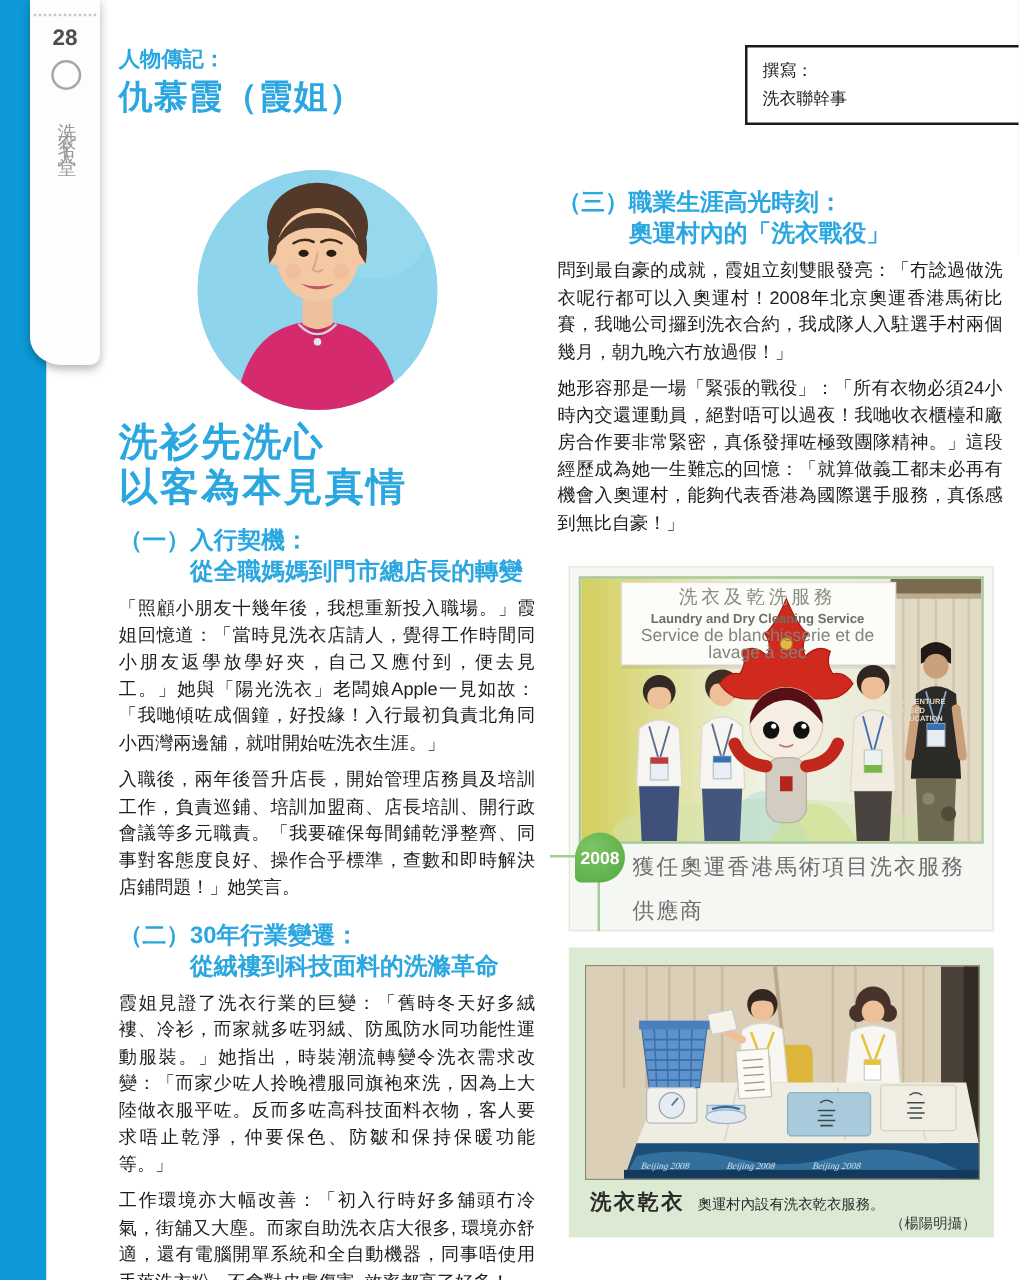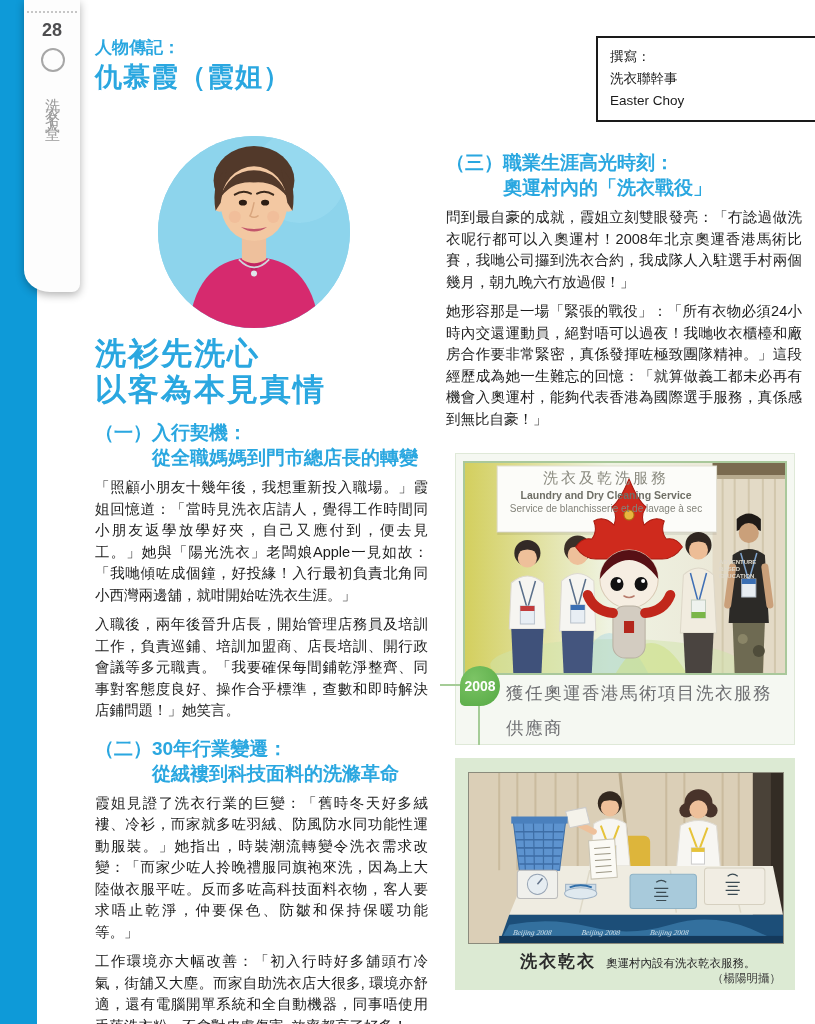--- a/index.html
+++ b/index.html
@@ -49,42 +49,42 @@
 
   
   .card1{position:absolute;left:455px;top:453px;width:340px;height:292px;box-sizing:border-box;
          background:#f5f8f2;border:1px solid #dfe9d8;}
   .photo1{position:absolute;left:7px;top:7px;right:7px;height:214px;border:2px solid #a9c89b;
           box-sizing:border-box;overflow:hidden;background:#efeadc;}
   .photo1 svg{display:block;width:100%;height:100%;}
   .sign-text{position:absolute;left:32px;top:5px;width:218px;text-align:center;pointer-events:none;}
   .sign-zh{font-size:15px;letter-spacing:3px;color:#8b8b80;line-height:20px;}
   .sign-en{font-size:10.5px;font-weight:bold;color:#6f6f66;line-height:14px;}
-  .sign-fr{font-size:10px;color:#83837a;line-height:13px;}
+  .sign-fr{font-size:14px;color:#83837a;line-height:13px;}
   .shirt-text{position:absolute;right:20px;top:96px;width:46px;font-size:6px;line-height:7px;
               color:#ded9cd;font-weight:bold;}
   .year-badge{position:absolute;left:4px;top:212px;width:40px;height:40px;border-radius:50% 50% 50% 12%;
               background:radial-gradient(circle at 35% 32%,#7cc465,#55a944);color:#fff;
               font-size:14px;font-weight:bold;display:flex;align-items:center;justify-content:center;
               z-index:3;}
   .tl-h{position:absolute;left:-16px;top:230px;width:22px;height:2px;background:#a5cc97;}
   .tl-v{position:absolute;left:22px;top:251px;width:2px;height:40px;background:#a5cc97;}
   .caption1{position:absolute;left:50px;top:222px;width:272px;font-size:17.5px;line-height:35px;
             letter-spacing:1.5px;color:#6d6e71;}
 
   
   .card2{position:absolute;left:455px;top:758px;width:340px;height:232px;background:#dcead3;}
   .photo2{position:absolute;left:13px;top:14px;width:314px;height:170px;border:1px solid #8b8b7c;
           overflow:hidden;background:#dbcfb7;}
   .photo2 svg{display:block;width:100%;height:100%;}
   .cloth-text{position:absolute;left:44px;bottom:6px;display:flex;gap:30px;font-size:7.5px;
               font-style:italic;color:#cfe0ea;font-family:"Liberation Serif","DejaVu Serif",serif;
               transform:skewX(-8deg);}
   .caption2{position:absolute;left:17px;top:192px;right:12px;height:36px;color:#2b2b2b;}
-  .c2-title{font-size:17px;font-weight:bold;letter-spacing:2px;margin-right:10px;margin-left:48px;}
+  .c2-title{font-size:17px;font-weight:bold;letter-spacing:2px;margin-right:10px;}
   .c2-text{font-size:11.5px;}
   .c2-credit{position:absolute;right:2px;top:21px;font-size:11.5px;color:#3a3a3a;}
 </style>
 </head>
 <body>
 
 <div class="page">
 
   <div class="side-bar"></div>
   <div class="page-tab">
@@ -97,21 +97,20 @@
   <div class="hdr">
     <div class="hl">
       <span class="hl-label">人物傳記：</span>
       <span class="hl-name">仇慕霞（霞姐）</span>
     </div>
   </div>
 
   <div class="author-box">
     <div>撰寫：</div>
     <div>洗衣聯幹事</div>
-    <div>Easter Choy</div>
   </div>
 
   <div class="portrait">
     <svg viewBox="0 0 190 190">
       <rect x="0" y="0" width="190" height="190" fill="#8dd4ec"></rect>
       <circle cx="140" cy="40" r="46" fill="#9cdcf1" opacity="0.6"></circle>
       <g>
         <path d="M30,190 C36,140 60,120 95,120 C130,120 154,140 160,190 Z" fill="#d62a6e"></path>
         <path d="M86,122 L95,137 L104,122 Z" fill="#c12361"></path>
         <path d="M83,96 h24 v26 q-12,8 -24,0 Z" fill="#eec09c"></path>

